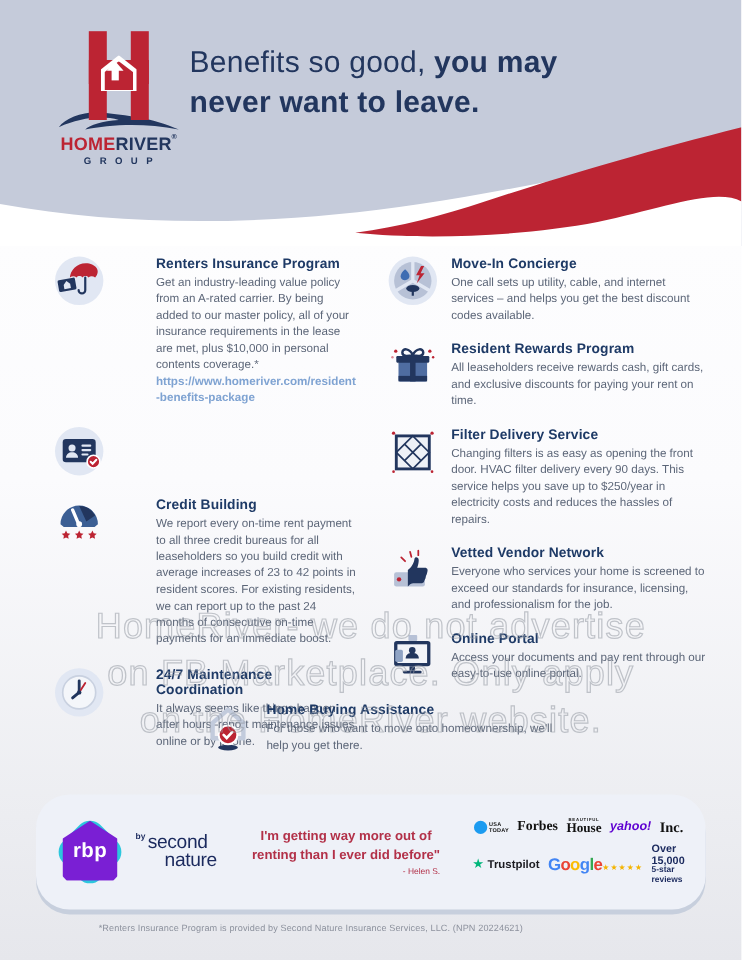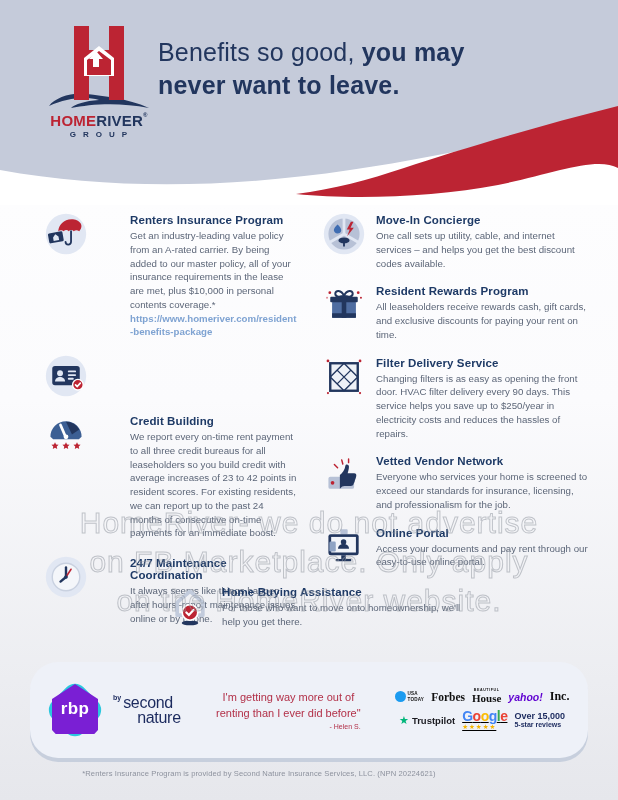--- a/index.html
+++ b/index.html
@@ -61,37 +61,37 @@
   .rbp-purple{position:absolute;left:6px;top:3px;width:46px;height:50px;background:#7a1fd4;
     clip-path:polygon(50% 0,100% 30%,100% 92%,92% 100%,8% 100%,0 92%,0 30%);
     display:flex;align-items:center;justify-content:center;}
   .rbp-label{color:#fff;font-weight:800;font-size:17px;letter-spacing:.3px;}
   .sn-wrap{color:#1b2a5e;line-height:.95;}
   .sn-by{font-size:7px;font-weight:700;vertical-align:top;margin-right:2px;}
   .sn-name{display:inline-block;font-size:16px;font-weight:400;letter-spacing:-.3px;text-align:left;}
   .sn-name span{display:block;}
   .sn-name .n2{margin-left:14px;}
   .quote{display:flex;flex-direction:column;align-items:center;margin:0 6px;}
-  .quote-line{font-size:11px;font-weight:400;color:#b23048;line-height:1.45;text-align:left;}
+  .quote-line{font-size:11px;font-weight:700;color:#b23048;line-height:1.45;text-align:left;}
   .quote-attr{font-size:7px;color:#b23048;align-self:flex-end;margin-top:1px;}
   .media{display:flex;flex-direction:column;gap:5px;align-items:center;width:172px;}
   .media-row{display:flex;align-items:center;justify-content:center;gap:7px;}
   .usat{display:flex;align-items:center;gap:2px;}
   .usat-dot{width:11px;height:11px;border-radius:50%;background:#1b9bf0;}
   .usat-txt{font-size:4.6px;font-weight:800;color:#111;line-height:1.2;letter-spacing:.2px;}
   .forbes{font-family:"Liberation Serif",serif;font-weight:700;font-size:11.5px;color:#111;}
   .house{display:flex;flex-direction:column;align-items:center;line-height:1;}
   .house-small{font-size:3.6px;font-weight:700;letter-spacing:.6px;color:#111;}
   .house-big{font-family:"Liberation Serif",serif;font-weight:700;font-size:11px;color:#111;}
   .yahoo{font-size:10.5px;font-weight:800;font-style:italic;color:#5f01d1;}
   .inc{font-family:"Liberation Serif",serif;font-weight:900;font-size:12px;color:#111;}
   .trustpilot{display:flex;align-items:center;gap:3px;}
   .tp-star{color:#00b67a;font-size:11px;line-height:1;}
   .tp-name{font-size:9.5px;font-weight:700;color:#1b1b21;}
-  .google{display:flex;flex-direction:column;align-items:flex-start;line-height:1;text-decoration:underline;}
+  .google{display:flex;flex-direction:row;align-items:flex-end;line-height:1;}
   .google-word{font-size:14px;font-weight:700;letter-spacing:-.5px;}
   .g0{color:#4285F4;} .g1{color:#EA4335;} .g2{color:#FBBC05;} .g3{color:#4285F4;} .g4{color:#34A853;} .g5{color:#EA4335;}
   .google-stars{font-size:6.5px;color:#f4b400;letter-spacing:1px;margin-top:1px;}
   .reviews{display:flex;flex-direction:column;line-height:1.15;}
   .rev1{font-size:9px;font-weight:800;color:#1b2a5e;}
   .rev2{font-size:7px;font-weight:700;color:#1b2a5e;}
   
   .footer{position:absolute;top:769px;left:0;width:518px;text-align:center;
     font-size:7.6px;color:#8d929e;z-index:4;letter-spacing:.1px;}
 </style>

